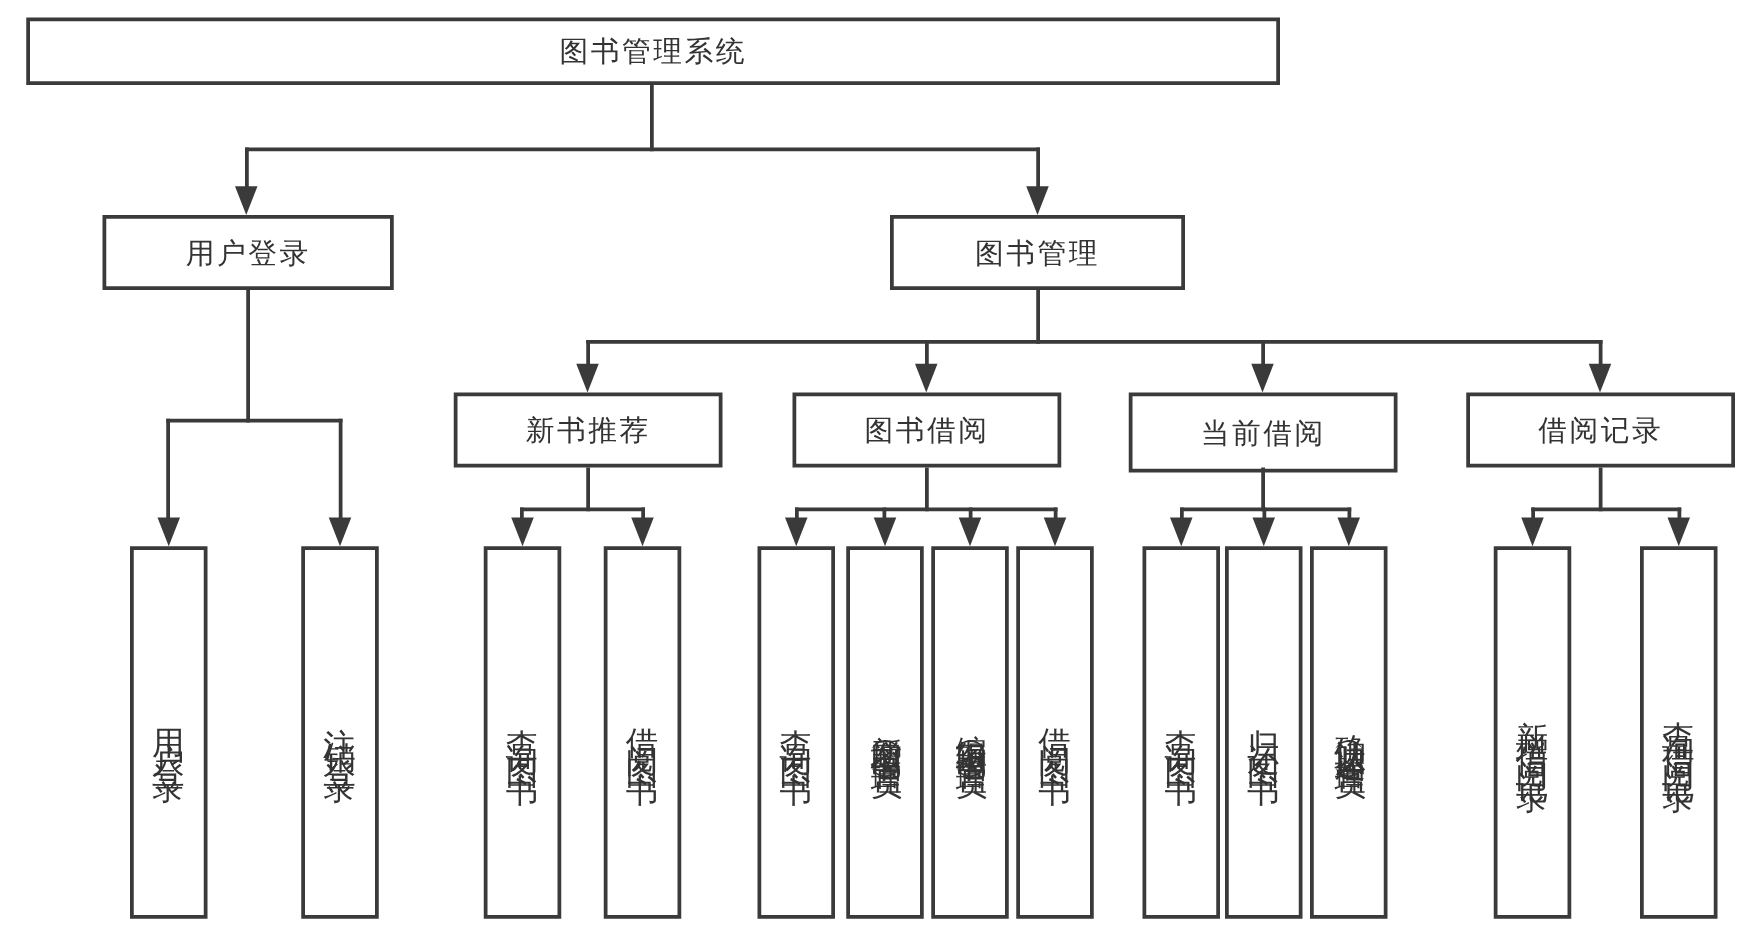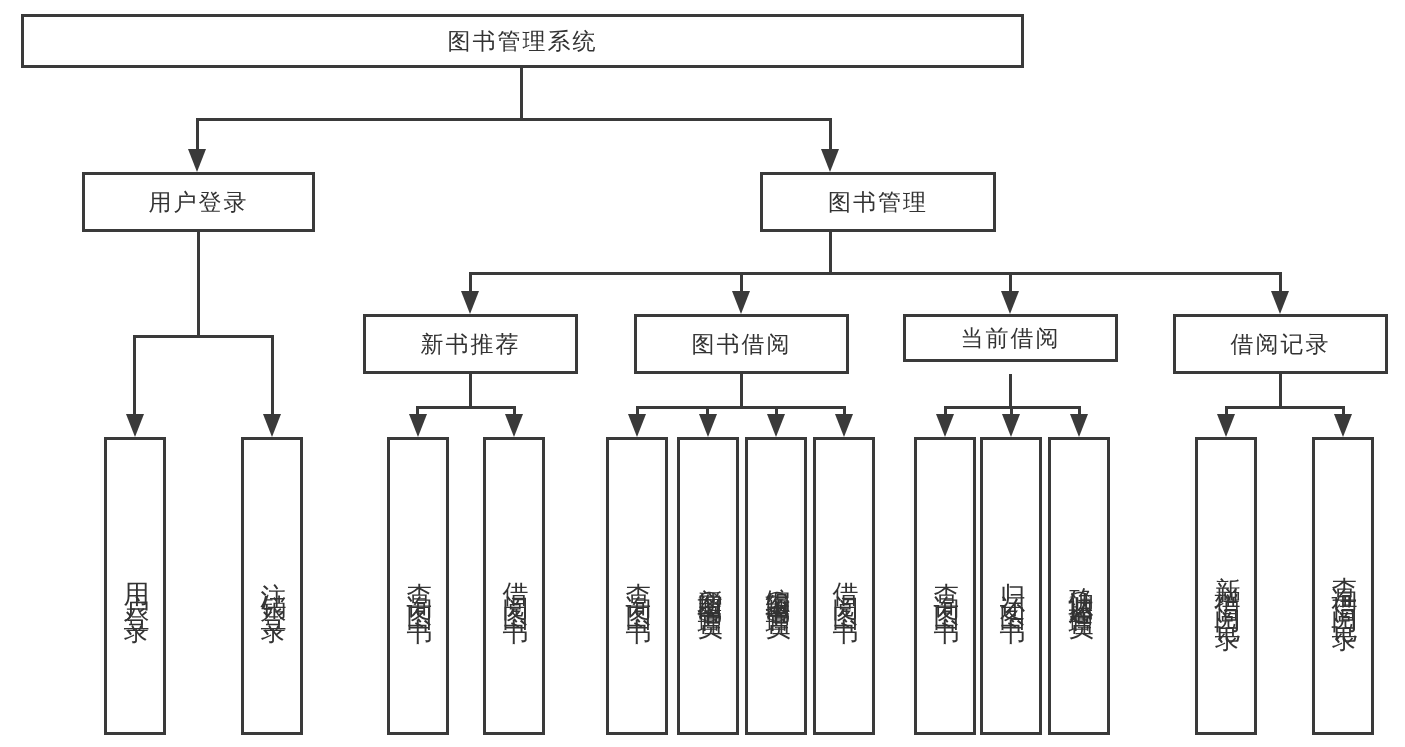--- a/index.html
+++ b/index.html
@@ -21,21 +21,20 @@
     overflow: hidden;
   }
   .box {
     position: absolute;
     border: 3px solid var(--line);
     background: var(--background);
     display: flex;
     align-items: center;
     justify-content: center;
     color: var(--text);
-    font-family: Liberation Mono, monospace;
   }
   .hnode span {
     font-size: 23px;
     letter-spacing: 2px;
     color: var(--text);
   }
   .leaf {
     top: 437px;
     width: 62px;
     height: 298px;
@@ -91,21 +90,21 @@
   <div class="vline" style="left:520px; top:68px; height:53px;"></div>
   <div class="hline" style="left:196px; top:118px; width:636px;"></div>
   <div class="vline" style="left:196px; top:118px; height:34px;"></div>
   <div class="arrow" style="left:188px; top:149px;"></div>
   <div class="vline" style="left:829px; top:118px; height:34px;"></div>
   <div class="arrow" style="left:821px; top:149px;"></div>
 
   <div class="box hnode" style="left:82px; top:172px; width:233px; height:60px;">
     <span>用户登录</span>
   </div>
-  <div class="box hnode" style="left:712px; top:172px; width:236px; height:60px;margin-left:48px;">
+  <div class="box hnode" style="left:712px; top:172px; width:236px; height:60px;">
     <span>图书管理</span>
   </div>
 
   <div class="vline" style="left:197px; top:232px; height:106px;"></div>
   <div class="hline" style="left:133px; top:335px; width:141px;"></div>
   <div class="vline" style="left:133px; top:335px; height:82px;"></div>
   <div class="arrow" style="left:126px; top:414px;"></div>
   <div class="vline" style="left:271px; top:335px; height:82px;"></div>
   <div class="arrow" style="left:263px; top:414px;"></div>
 
@@ -119,21 +118,21 @@
   <div class="arrow" style="left:1001px; top:291px;"></div>
   <div class="vline" style="left:1279px; top:272px; height:21px;"></div>
   <div class="arrow" style="left:1271px; top:291px;"></div>
 
   <div class="box hnode" style="left:363px; top:314px; width:215px; height:60px;">
     <span>新书推荐</span>
   </div>
   <div class="box hnode" style="left:634px; top:314px; width:215px; height:60px;">
     <span>图书借阅</span>
   </div>
-  <div class="box hnode" style="left:903px; top:314px; width:215px; height:48px;">
+  <div class="box hnode" style="left:903px; top:314px; width:215px; height:64px;">
     <span>当前借阅</span>
   </div>
   <div class="box hnode" style="left:1173px; top:314px; width:215px; height:60px;">
     <span>借阅记录</span>
   </div>
 
   <div class="vline" style="left:469px; top:374px; height:35px;"></div>
   <div class="hline" style="left:416px; top:406px; width:100px;"></div>
   <div class="vline" style="left:416px; top:406px; height:11px;"></div>
   <div class="arrow" style="left:409px; top:414px;"></div>

